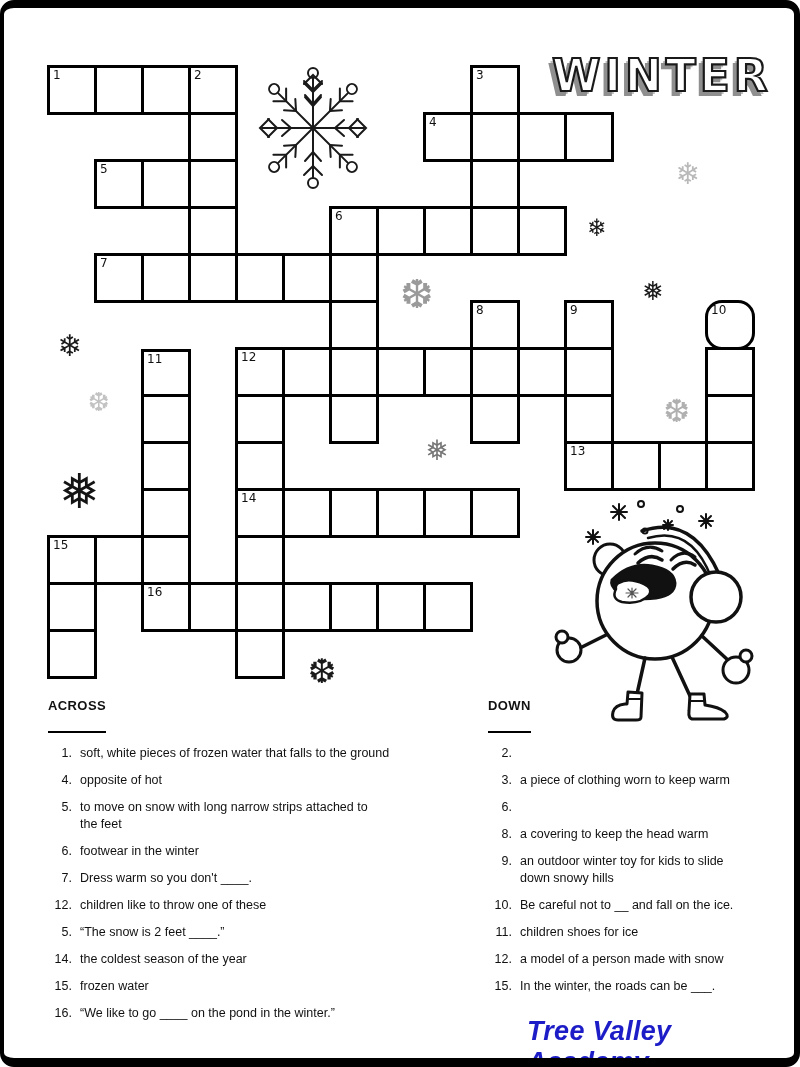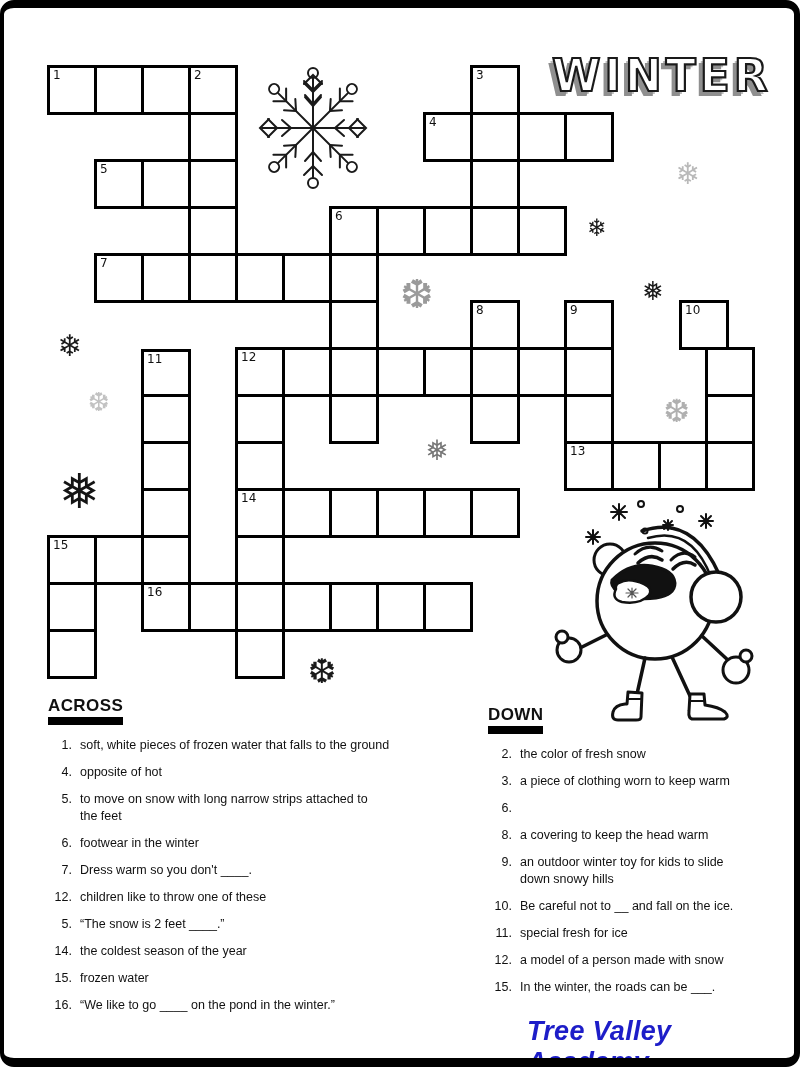--- a/index.html
+++ b/index.html
@@ -30,24 +30,24 @@
     position:absolute;top:1px;left:3px;font-size:12px;line-height:13px;color:#111;
     font-family:"DejaVu Sans",sans-serif;
   }
   
   .flake{position:absolute;transform:translate(-50%,-50%);line-height:1;z-index:2;
          font-family:"DejaVu Sans",sans-serif;}
   .big-flake,.snowman{position:absolute;z-index:2;}
   
   .clues{position:absolute;z-index:4;}
   #across{left:48px;top:696px;width:404px;}
-  #down{left:488px;top:696px;width:300px;margin-top:9px;}
+  #down{left:488px;top:696px;width:300px;}
   .clues-heading{
-    display:inline-block;font-size:17px;font-weight:bold;letter-spacing:.4px;
-    border-bottom:8px solid #000000;padding-bottom:1px;margin-bottom:12px;
+    display:inline-block;font-size:13px;font-weight:bold;letter-spacing:.4px;
+    border-bottom:2px solid #000000;padding-bottom:18px;margin-bottom:12px;
   }
   .clue{display:flex;margin-bottom:10px;font-size:12.5px;line-height:17px;}
   .clue-num{flex:0 0 24px;text-align:right;margin-right:8px;}
   .clue-text{flex:1;white-space:pre-line;}
   
   .brand{
     position:absolute;left:527px;top:1016px;z-index:4;
     font-size:27px;font-weight:bold;letter-spacing:.3px;font-style:italic;
   }
 </style>
@@ -130,21 +130,21 @@
       <div class="cell" style="left: 188px; top: 188px;"></div>
       <div class="cell" style="left: 235px; top: 188px;"></div>
       <div class="cell" style="left: 282px; top: 188px;"></div>
       <div class="cell" style="left: 282px; top: 235px;"></div>
       <div class="cell" style="left: 423px; top: 235px;">
         <span class="cell-num">8</span>
       </div>
       <div class="cell" style="left: 517px; top: 235px;">
         <span class="cell-num">9</span>
       </div>
-      <div class="cell" style="left: 632px; top: 235px;">
+      <div class="cell" style="left: 658px; top: 235px; border-radius: 17px;">
         <span class="cell-num">10</span>
       </div>
       <div class="cell" style="left: 94px; top: 284px;">
         <span class="cell-num">11</span>
       </div>
       <div class="cell" style="left: 188px; top: 282px;">
         <span class="cell-num">12</span>
       </div>
       <div class="cell" style="left: 235px; top: 282px;"></div>
       <div class="cell" style="left: 282px; top: 282px;"></div>
@@ -278,21 +278,20 @@
           <span class="clue-text">“We like to go ____ on the pond in the winter.”</span>
         </div>
       </div>
   </div>
 
   <div id="down" class="clues">
     <div class="clues-heading">DOWN</div>
     <div>
         <div class="clue">
           <span class="clue-num">2.</span>
-          <span class="clue-text">the color of fresh snow</span>
         </div>
         <div class="clue">
           <span class="clue-num">3.</span>
           <span class="clue-text">a piece of clothing worn to keep warm</span>
         </div>
         <div class="clue">
           <span class="clue-num">6.</span>
         </div>
         <div class="clue">
           <span class="clue-num">8.</span>
@@ -302,21 +301,21 @@
           <span class="clue-num">9.</span>
           <span class="clue-text">an  outdoor  winter  toy  for  kids  to  slide
 down snowy hills</span>
         </div>
         <div class="clue">
           <span class="clue-num">10.</span>
           <span class="clue-text">Be careful not to __ and fall on the ice.</span>
         </div>
         <div class="clue">
           <span class="clue-num">11.</span>
-          <span class="clue-text">special fresh for ice</span>
+          <span class="clue-text">children shoes for ice</span>
         </div>
         <div class="clue">
           <span class="clue-num">12.</span>
           <span class="clue-text">a model of a person made with snow</span>
         </div>
         <div class="clue">
           <span class="clue-num">15.</span>
           <span class="clue-text">In the winter, the roads can be ___.</span>
         </div>
       </div>

